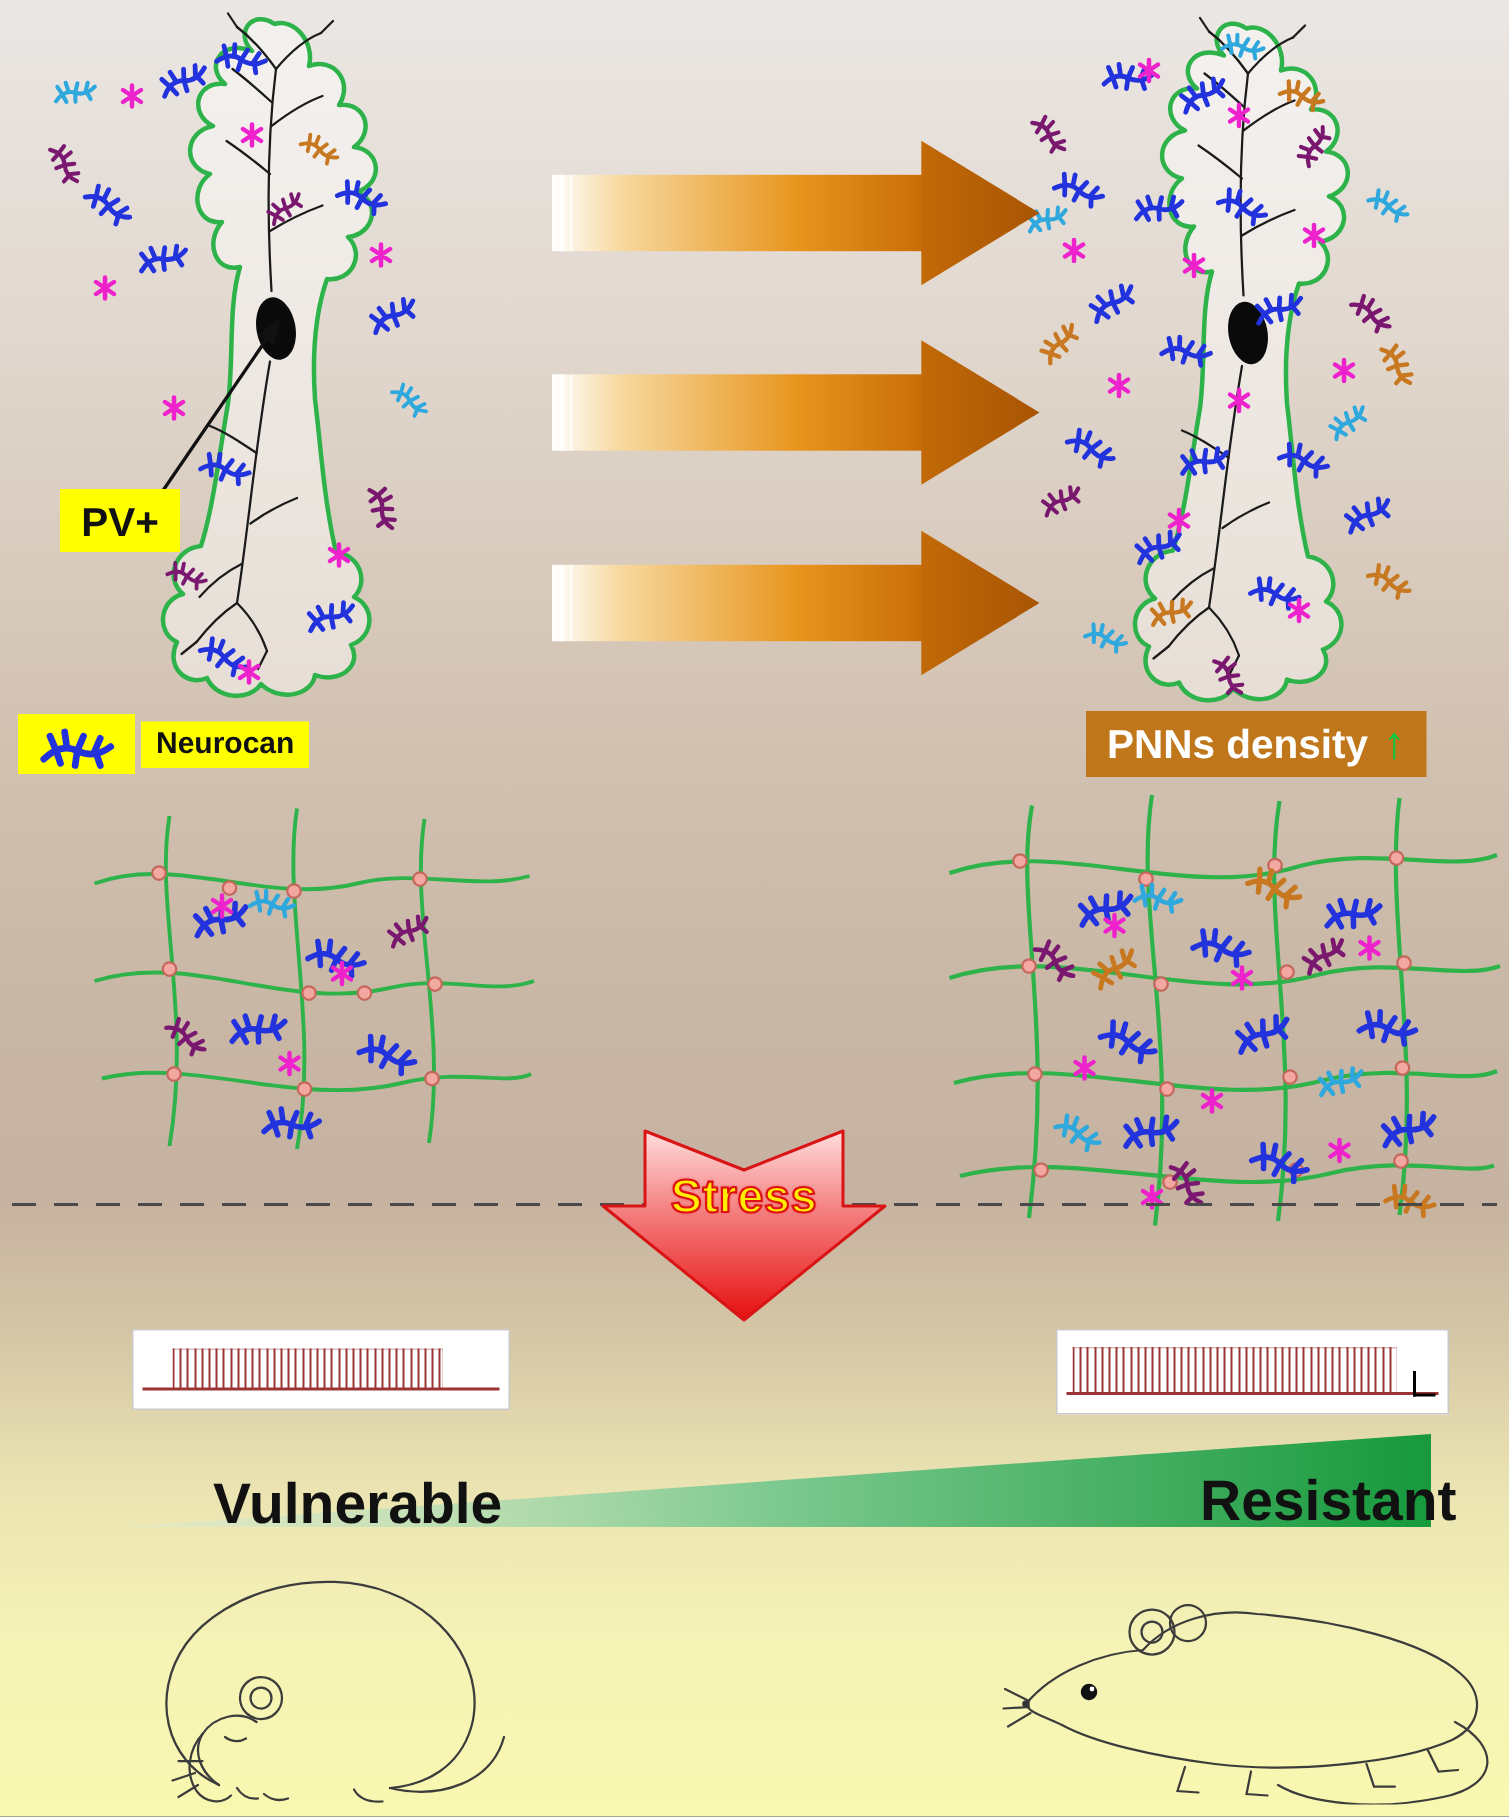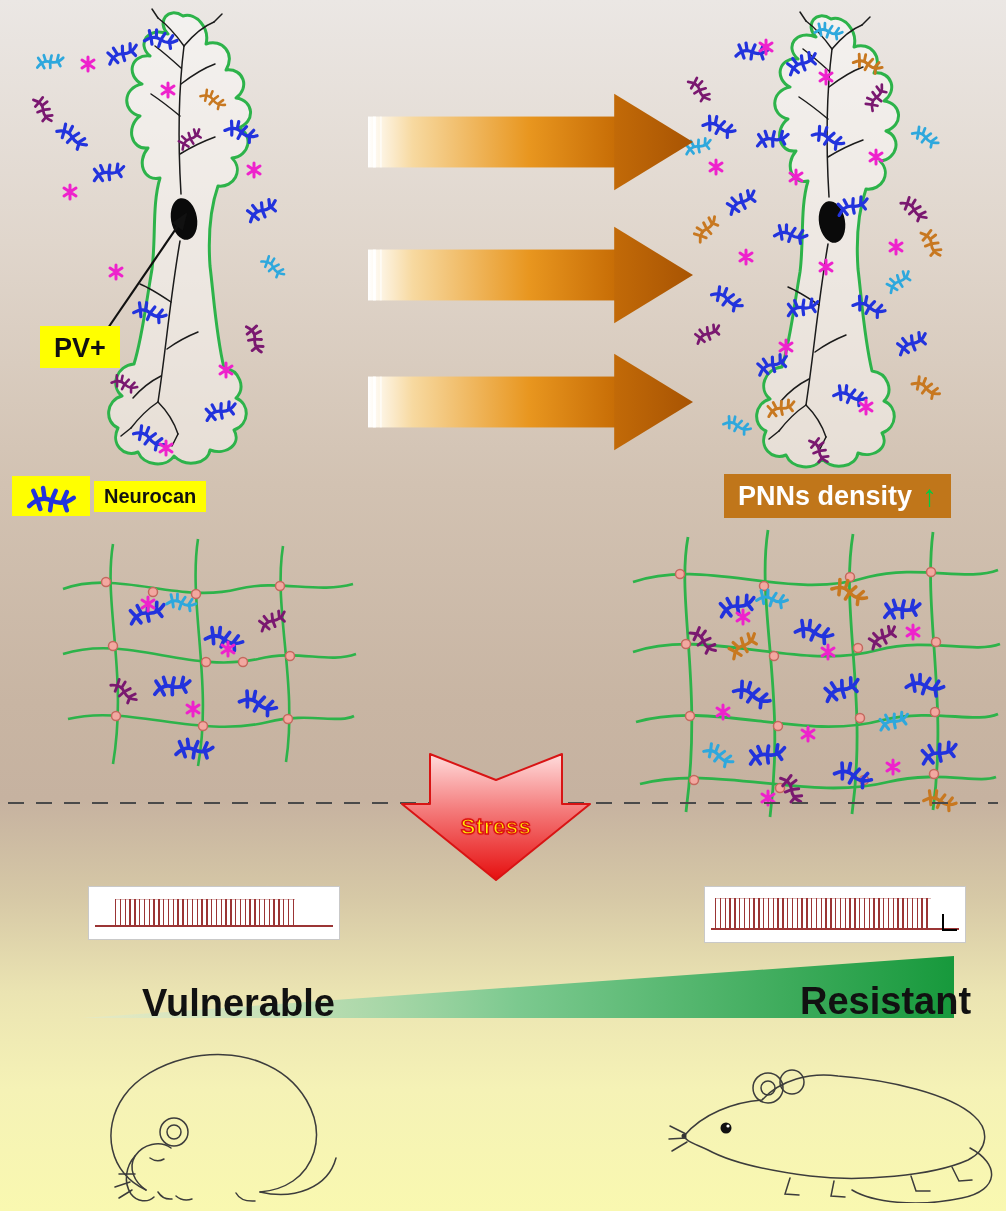--- a/index.html
+++ b/index.html
@@ -27,22 +27,22 @@
   .pnn-box{
     position:absolute; background:#c0761a; color:#fff; font-size:27px; font-weight:700;
     display:flex; align-items:center; gap:10px; padding:5px 14px;
   }
   .pnn-box .up{ color:#00cc44; font-weight:900; font-size:30px; line-height:1; }
   .divider{
     position:absolute; left:8px; top:802px; width:990px; height:2.4px;
     background:repeating-linear-gradient(90deg,#4a4a4a 0 16px, transparent 16px 28px);
   }
   .stress-label{
-    position:absolute; left:398px; top:814px; width:196px; text-align:center;
-    font-size:22px; font-weight:700; color:#ffee00;
+    position:absolute; left:398px; top:780px; width:196px; text-align:center;
+    font-size:31px; font-weight:700; color:#ffee00;
     -webkit-text-stroke:1.4px #dd1111;
     text-shadow:0 0 2px #dd1111;
     letter-spacing:0.5px;
   }
   .trace{
     position:absolute; background:#fff; border:1px solid #c9c9c9;
   }
   .trace .baseline{
     position:absolute; left:6px; right:6px; bottom:12px; height:1.6px; background:#9b3535;
   }

